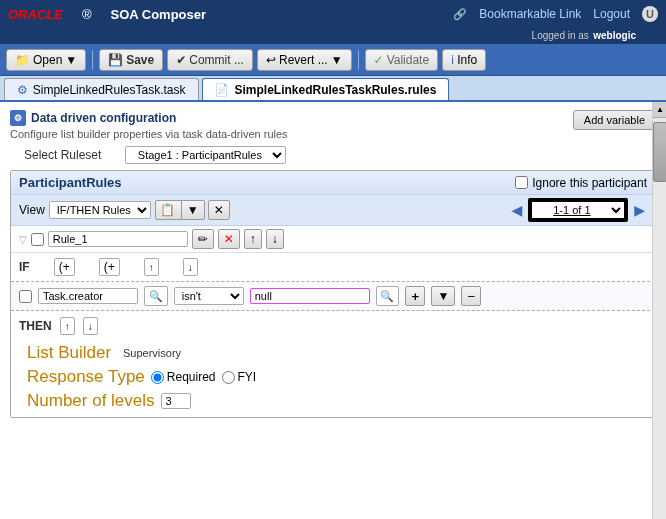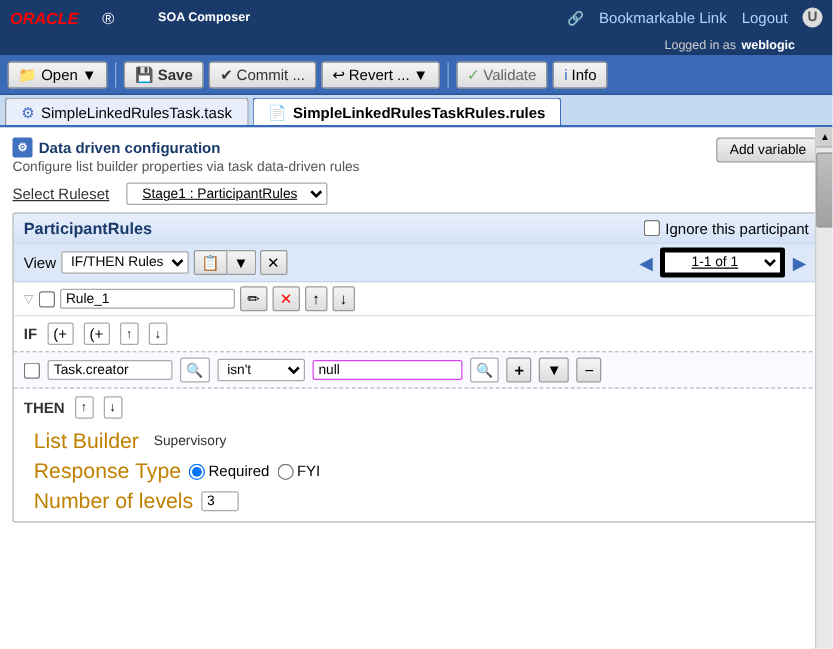--- a/index.html
+++ b/index.html
@@ -10,21 +10,21 @@
       background: #1a3a6b;
       color: white;
       height: 28px;
       display: flex;
       align-items: center;
       justify-content: space-between;
       padding: 0 8px;
     }
     #topbar-left { display: flex; align-items: center; gap: 16px; }
     #oracle-logo { color: #ff0000; font-weight: bold; font-size: 13px; font-style: italic; }
-    #app-title { color: white; font-size: 10px; font-weight: bold; margin-left: 16px; }
+    #app-title { color: white; font-size: 13px; font-weight: bold; }
     #topbar-right { display: flex; align-items: center; gap: 12px; font-size: 11px; }
     #topbar-right a { color: #aad4ff; text-decoration: none; }
 
     
     #toolbar {
       background: #3a6ab5;
       height: 32px;
       display: flex;
       align-items: center;
       padding: 0 6px;
@@ -104,25 +104,24 @@
       border-radius: 3px;
       padding: 3px 10px;
       cursor: pointer;
       font-size: 11px;
     }
 
     
     #ruleset-row {
       display: flex;
       align-items: center;
-      gap: 14px;
-      margin: 6px 0;
+      gap: 24px;
+      margin: 6px 14px;
       font-size: 11px;
       color: #333;
-      text-decoration: underline;
     }
     #ruleset-select {
       border: 1px solid #aaa;
       border-radius: 2px;
       padding: 1px 7px;
       font-size: 11px;
       background: white;
       text-align: center;
     }
 
@@ -189,21 +188,21 @@
 
     
     #if-section {
       background: white;
       padding: 3px 8px;
       border-bottom: 1px dashed #aaa;
     }
     #if-header { 
       display: flex; 
       align-items: center; 
-      gap: 8px; 
+      gap: 24px; 
       padding: 2px 0; 
       font-weight: bold; 
       color: #333; 
       font-size: 12px;
     }
     .if-icon-btn { 
       background: none; border: 1px solid #aaa; border-radius: 2px; 
       cursor: pointer; padding: 1px 4px; font-size: 10px; 
       display: flex; align-items: center;
       height: 18px;

